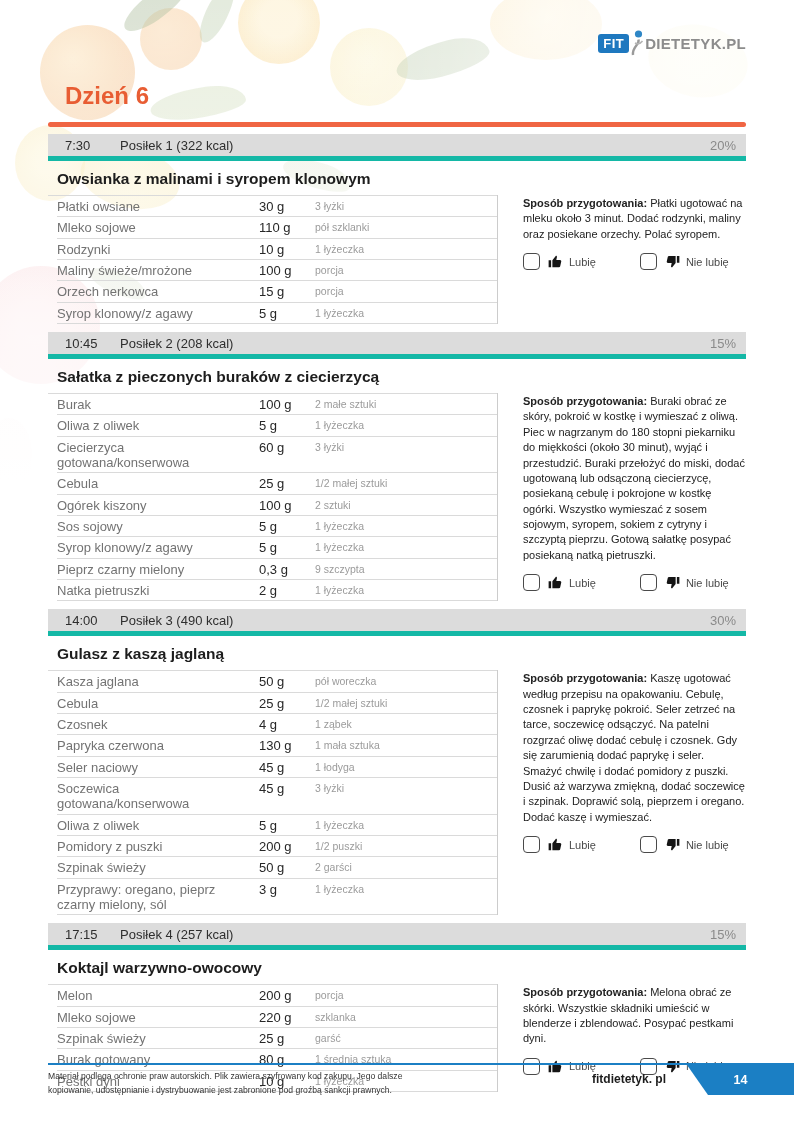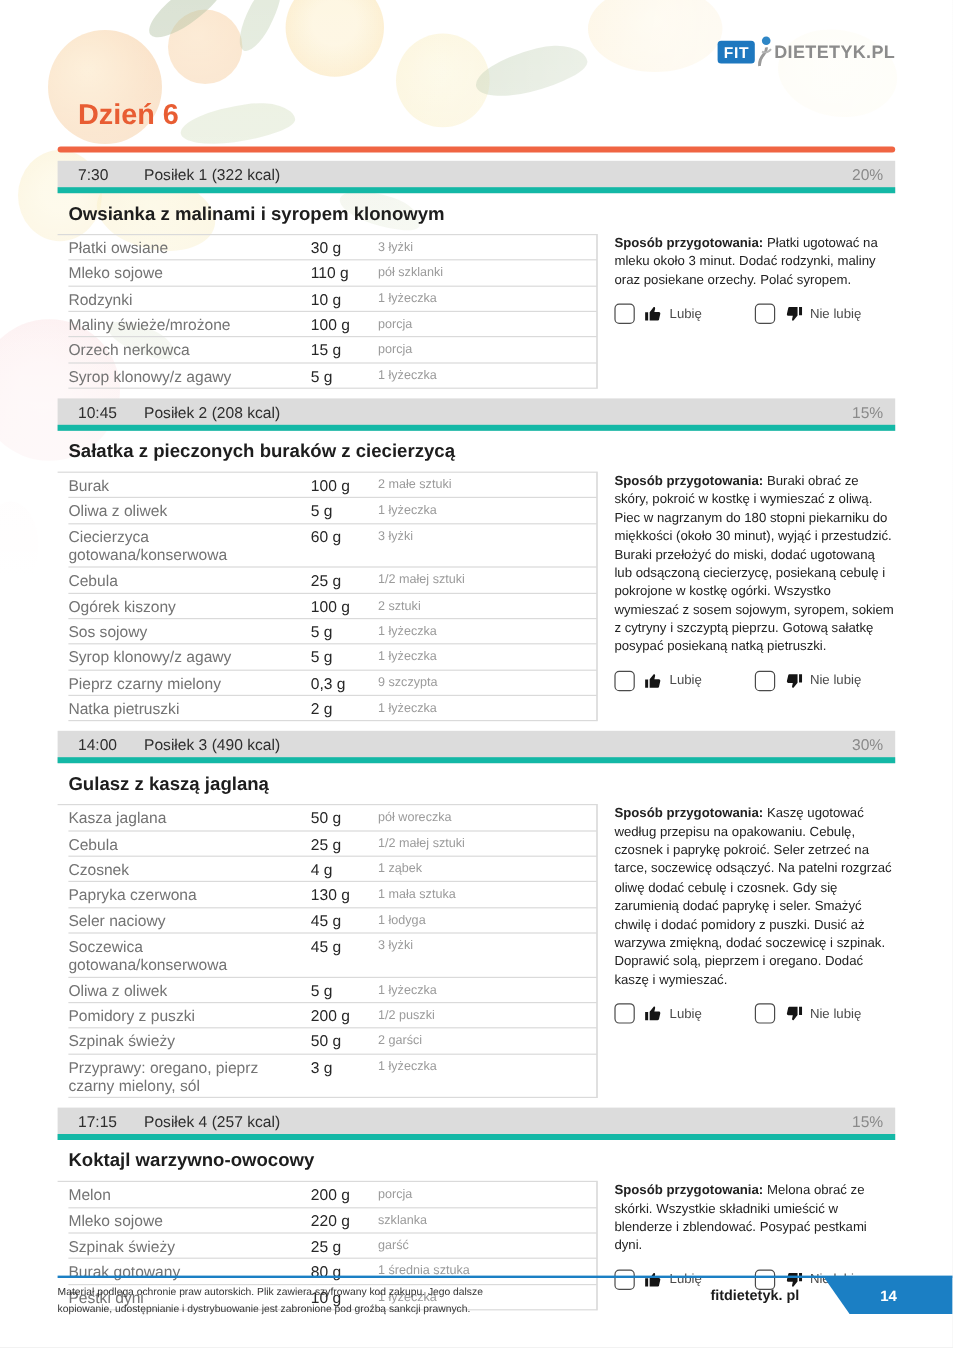--- a/index.html
+++ b/index.html
@@ -28,21 +28,21 @@
   .bar .time{width:55px}
   .bar .mh{flex:1}
   .bar .pct{color:#8a8a8a}
   .dish{font-size:15.5px;font-weight:bold;color:#1d1d1d;margin:9px 0 7px 9px}
   .cols{display:flex;align-items:stretch}
   .tbl{width:449px;box-sizing:border-box;padding-left:9px;border-top:1px solid #dadada}
   .r{display:flex;border-bottom:1px solid #dadada;padding:3px 0 2px}
   .n{flex:1;font-size:13px;color:#737373;padding-right:8px;line-height:1.18}
   .q{width:56px;font-size:13px;color:#272727;flex-shrink:0}
   .u{width:182px;font-size:10.5px;color:#9b9b9b;flex-shrink:0;padding-top:1px}
-  .side{width:249px;box-sizing:border-box;border-left:1px solid #ccc;padding:1px 0 0 14px}
+  .side{width:249px;box-sizing:border-box;border-left:1px solid #ccc;padding:1px 0 0 25px}
   .prep{margin:0;font-size:11px;line-height:1.4;color:#222}
   .likes{display:flex;margin-top:11px}
   .lk{display:flex;align-items:center;cursor:pointer;margin-right:44px}
   .lk:last-child{margin-right:16px}
   .cb{width:15px;height:15px;border:1.5px solid #4a4a4a;border-radius:4px;background:#fff;display:inline-block;flex-shrink:0}
   .th{width:15px;height:15px;margin:0 6px 0 8px;fill:#151515;flex-shrink:0}
   .th.down{transform:rotate(180deg)}
   .lbl{font-size:11px;color:#4a4a4a}
   
   .footer{position:absolute;left:0;right:0;bottom:0;height:60px;background:transparent;z-index:2}

